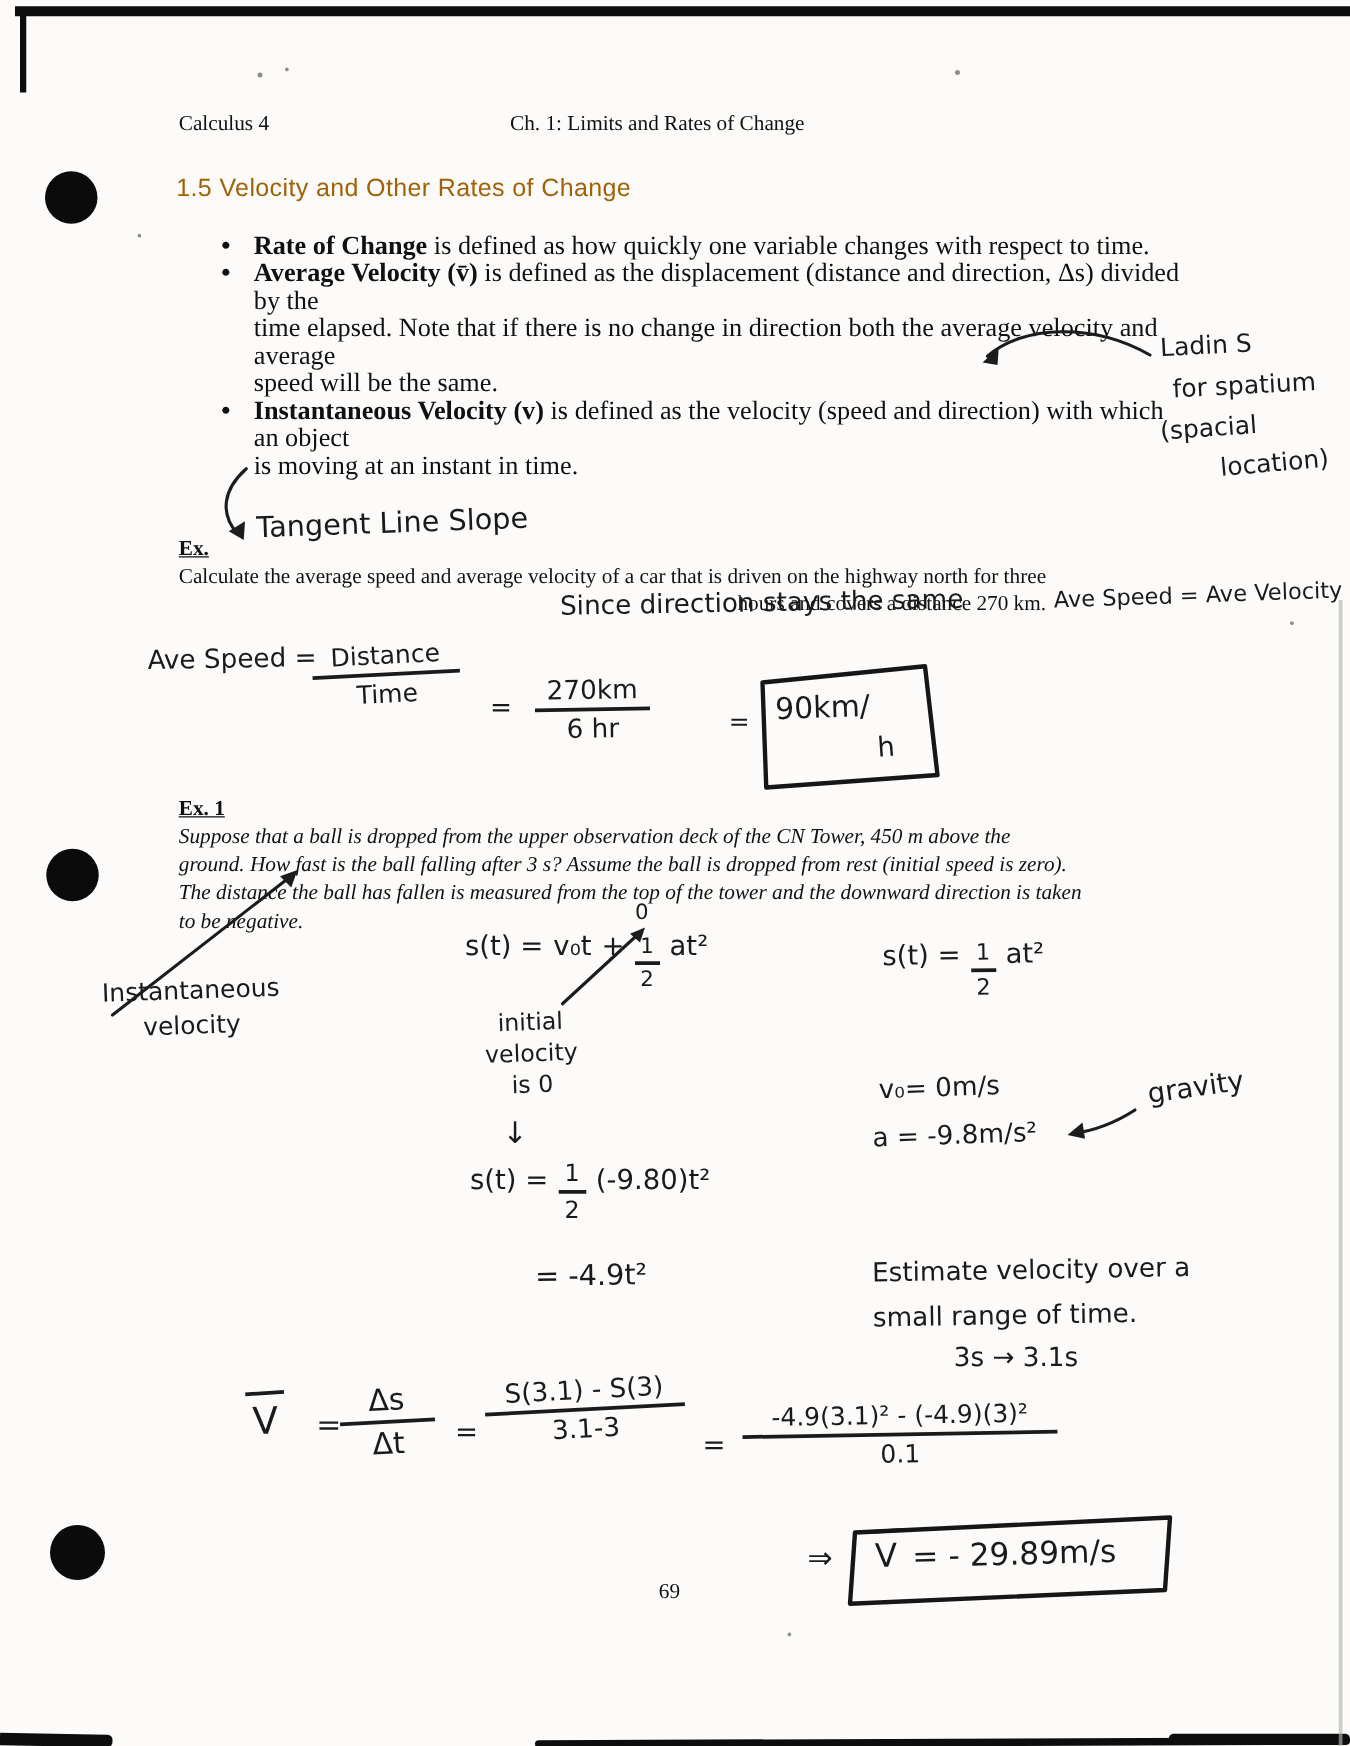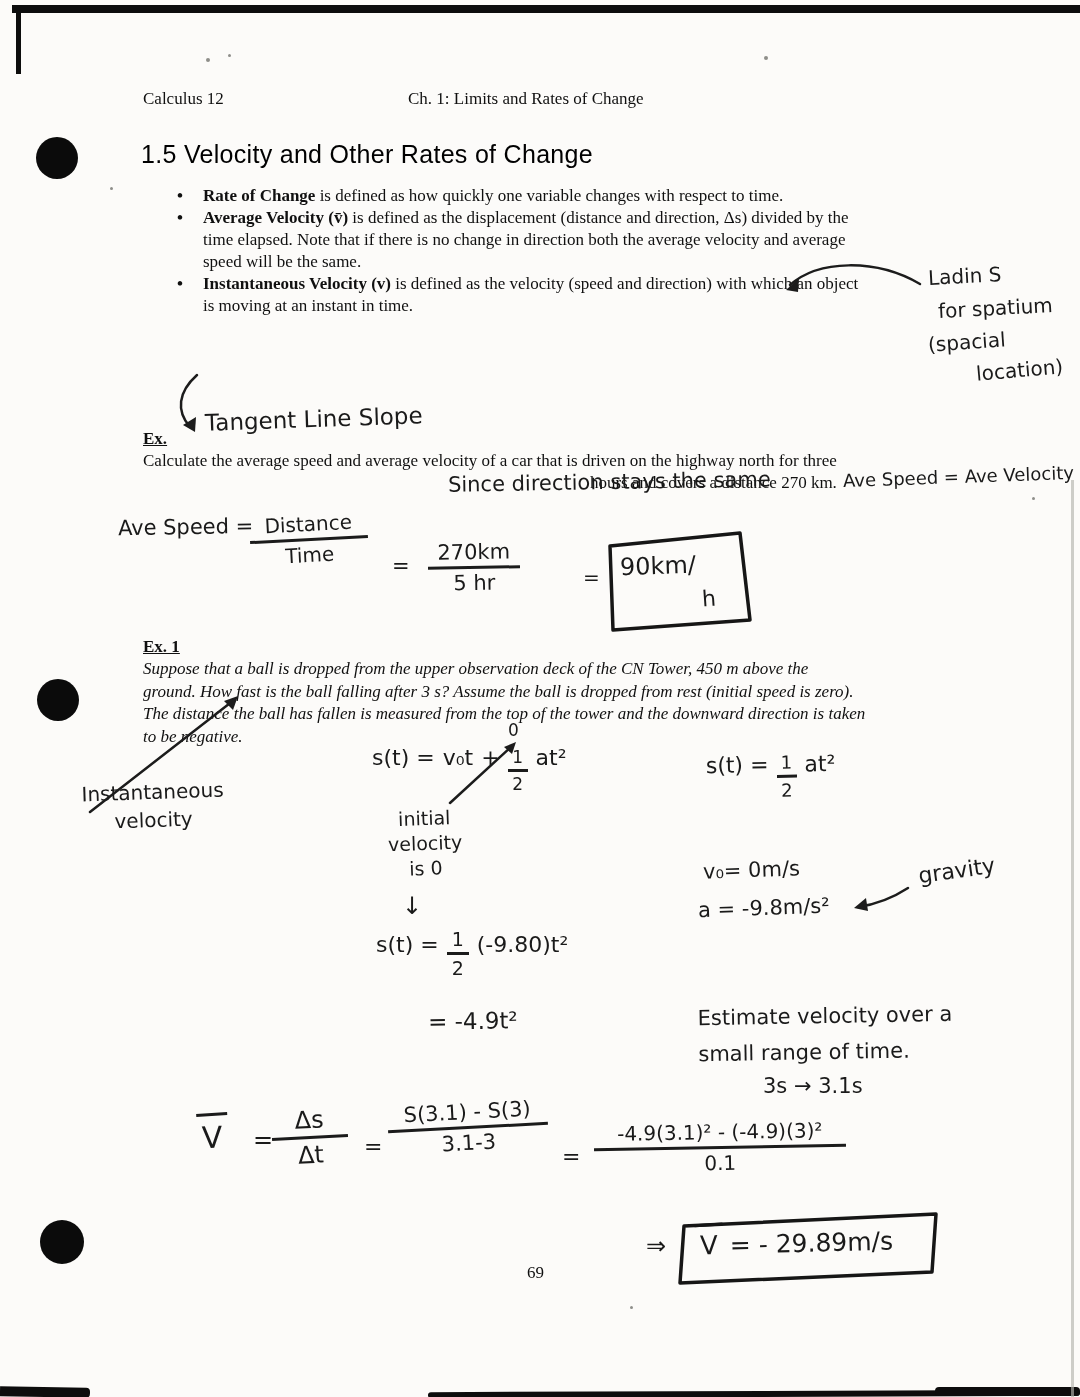--- a/index.html
+++ b/index.html
@@ -8,25 +8,25 @@
     background:#fcfbf9; overflow:hidden;
     font-family:"Liberation Serif", serif; color:#111;
   }
   .abs { position:absolute; }
   .serif { font-family:"Liberation Serif", serif; color:#101010; font-size:17px; line-height:22px; }
   .hw { font-family:"DejaVu Sans", sans-serif; color:#1a1a1a; }
   .prewrap { white-space:pre-line; }
   .bold { font-weight:bold; }
   .underline { text-decoration:underline; }
   .title {
-    font-family:"Liberation Sans", sans-serif; color:#000000;
-    font-size:25px; letter-spacing:0.3px; font-weight:400;
+    font-family:"Liberation Sans", sans-serif; color:#a16207;
+    font-size:20px; letter-spacing:0.3px; font-weight:400;
   }
   
-  .bullets { width:775px; font-size:17px; line-height:22px; }
+  .bullets { width:775px; font-size:21px; line-height:22px; }
   .bullet-li { display:flex; margin:0; }
   .bullet-li .marker { width:33px; padding-left:7px; box-sizing:border-box; }
   .bullet-li .marker::before { content:"\2022"; font-weight:bold; }
   .bullet-li .btext { flex:1; }
   
   .hwfrac { display:inline-flex; flex-direction:column; align-items:center; }
   .hwfrac .bar { width:100%; border-top:3px solid #1b1b1b; margin:2px 0; }
   .hweq { display:flex; align-items:flex-start; }
   .vbar { position:relative; display:inline-block; }
   .vbar::before { content:""; position:absolute; top:-7px; left:-5px; right:-5px;
@@ -56,21 +56,21 @@
 
   
   <div class="abs speck" style="left:206px; top:58px; width:4px; height:4px;"></div>
   <div class="abs speck" style="left:228px; top:54px; width:3px; height:3px;"></div>
   <div class="abs speck" style="left:110px; top:187px; width:3px; height:3px;"></div>
   <div class="abs speck" style="left:764px; top:56px; width:4px; height:4px;"></div>
   <div class="abs speck" style="left:1032px; top:497px; width:3px; height:3px;"></div>
   <div class="abs speck" style="left:630px; top:1306px; width:3px; height:3px;"></div>
 
   
-  <div class="abs serif" style="left:143px; top:88px;">Calculus 12</div>
+  <div class="abs serif" style="left:143px; top:88px;">Calculus 4</div>
   <div class="abs serif" style="left:408px; top:88px;">Ch. 1: Limits and Rates of Change</div>
 
   
   <div class="abs title" style="left:141px; top:140px;">1.5 Velocity and Other Rates of Change</div>
 
   
   <div class="abs bullets serif" style="left:170px; top:185px;">
     <div class="bullet-li">
       <span class="marker"></span>
       <span class="btext"><span class="bold">Rate of Change</span><span class="prewrap"> is defined as how quickly one variable changes with respect to time.</span></span>
@@ -109,21 +109,21 @@
   <div class="abs hw" style="left:118px; top:515px; font-size:21px; transform:rotate(-1deg);">Ave Speed =</div>
   <div class="abs hwfrac hw" style="left:250px; top:512px; min-width:118px; font-size:20px; transform:rotate(-3deg);">
     <span>Distance</span>
     <span class="bar"></span>
     <span>Time</span>
   </div>
   <div class="abs hw" style="left:392px; top:554px; font-size:21px;">=</div>
   <div class="abs hwfrac hw" style="left:428px; top:540px; min-width:92px; font-size:21px; transform:rotate(-1deg);">
     <span>270km</span>
     <span class="bar"></span>
-    <span>5 hr</span>
+    <span>6 hr</span>
   </div>
   <div class="abs hw" style="left:583px; top:565px; font-size:20px;">=</div>
   <div class="abs hw" style="left:620px; top:552px; font-size:24px; transform:rotate(-2deg);">90km/</div>
   <div class="abs hw" style="left:702px; top:586px; font-size:22px; transform:rotate(-4deg);">h</div>
 
   
   <div class="abs serif bold underline" style="left:143px; top:636px;">Ex. 1</div>
   <div class="abs serif prewrap" style="left:143px; top:658px; line-height:22.5px;font-style:italic;">Suppose that a ball is dropped from the upper observation deck of the CN Tower, 450 m above the
 ground. How fast is the ball falling after 3 s? Assume the ball is dropped from rest (initial speed is zero).
 The distance the ball has fallen is measured from the top of the tower and the downward direction is taken

